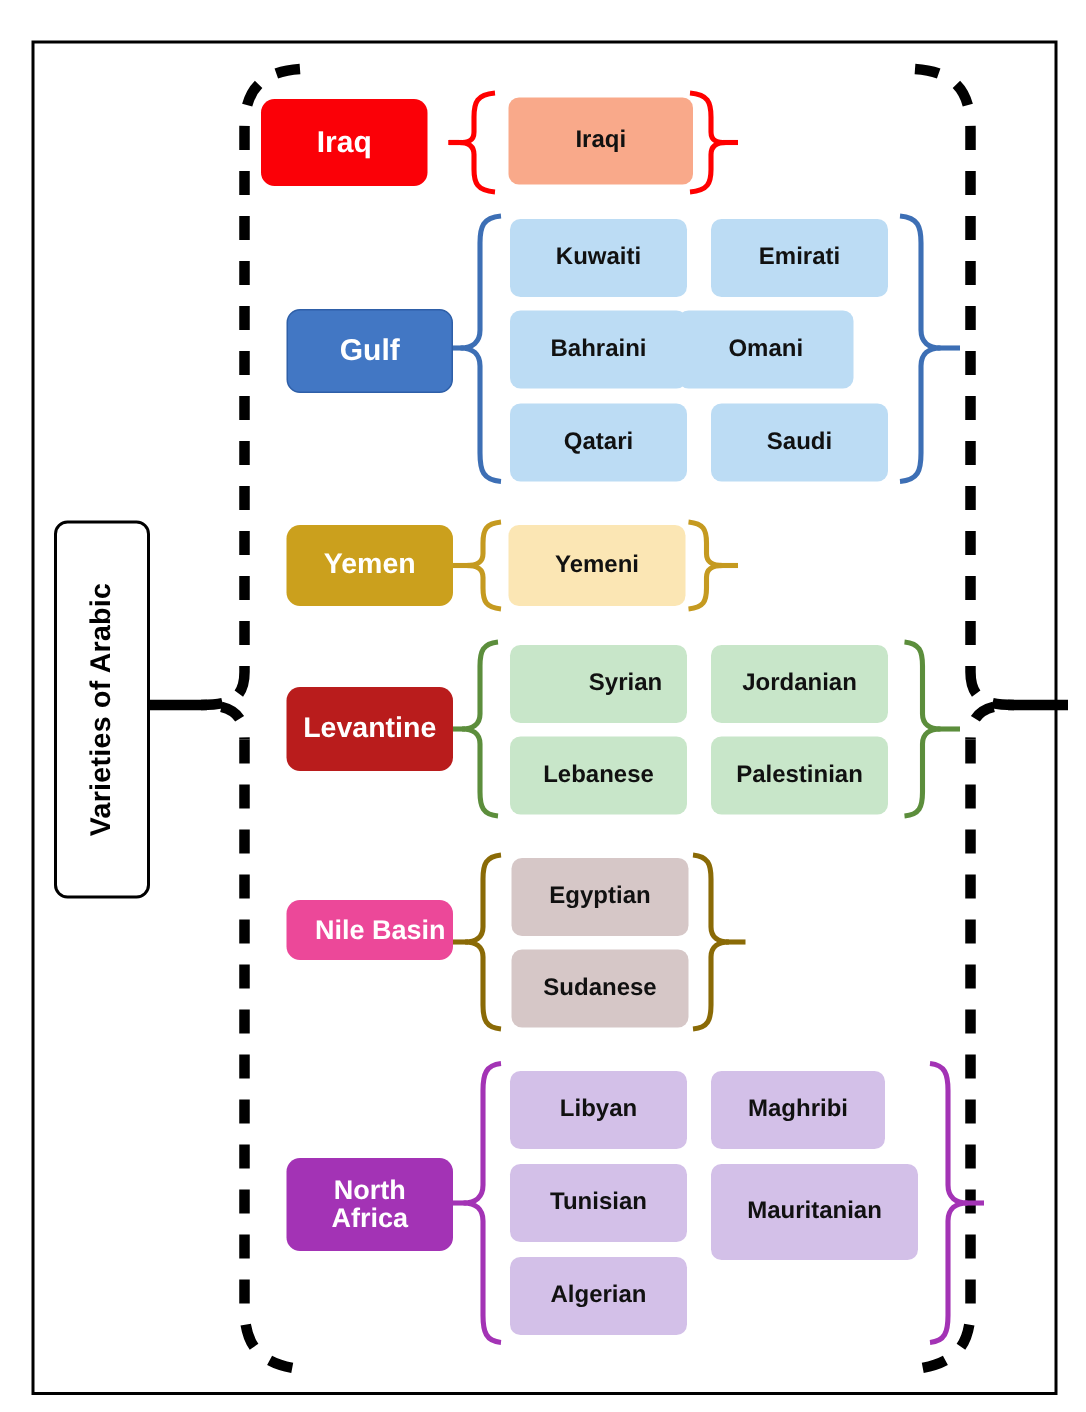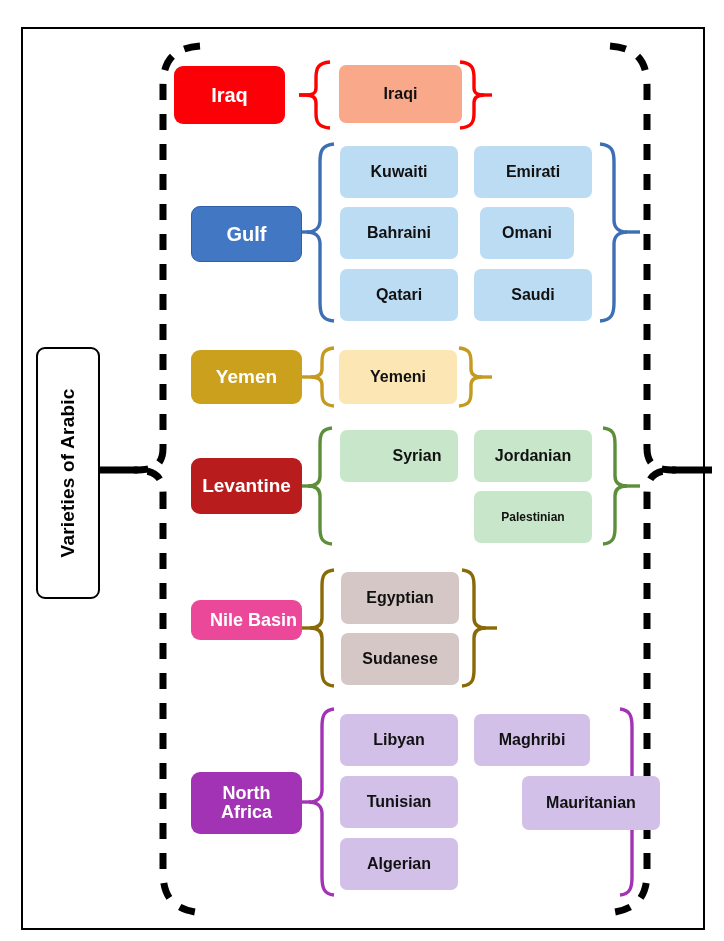--- a/index.html
+++ b/index.html
@@ -156,21 +156,21 @@
   </div>
   <div class="dia" style="left:340px;top:146px;width:118px;height:52px;background:#BCDCF4;font-size:16px;">
     <span>Kuwaiti</span>
   </div>
   <div class="dia" style="left:474px;top:146px;width:118px;height:52px;background:#BCDCF4;font-size:16px;">
     <span>Emirati</span>
   </div>
   <div class="dia" style="left:340px;top:207px;width:118px;height:52px;background:#BCDCF4;font-size:16px;">
     <span>Bahraini</span>
   </div>
-  <div class="dia" style="left:480px;top:207px;width:94px;height:52px;background:#BCDCF4;font-size:16px;">
+  <div class="dia" style="left:452px;top:207px;width:117px;height:52px;background:#BCDCF4;font-size:16px;">
     <span>Omani</span>
   </div>
   <div class="dia" style="left:340px;top:269px;width:118px;height:52px;background:#BCDCF4;font-size:16px;">
     <span>Qatari</span>
   </div>
   <div class="dia" style="left:474px;top:269px;width:118px;height:52px;background:#BCDCF4;font-size:16px;">
     <span>Saudi</span>
   </div>
 
   <div class="cat" style="left:191px;top:350px;width:111px;height:54px;background:#CBA01D;font-size:19px;">
@@ -182,21 +182,24 @@
 
   <div class="cat" style="left:191px;top:458px;width:111px;height:56px;background:#b91c1c;font-size:19px;">
     <span>Levantine</span>
   </div>
   <div class="dia" style="left:340px;top:430px;width:118px;height:52px;background:#C8E6C9;font-size:16px;padding-left:36px;">
     <span>Syrian</span>
   </div>
   <div class="dia" style="left:474px;top:430px;width:118px;height:52px;background:#C8E6C9;font-size:16px;">
     <span>Jordanian</span>
   </div>
-  <div class="dia" style="left:474px;top:491px;width:118px;height:52px;background:#C8E6C9;font-size:12px;">
+  <div class="dia" style="left:340px;top:491px;width:118px;height:52px;background:#C8E6C9;font-size:16px;">
+    <span>Lebanese</span>
+  </div>
+  <div class="dia" style="left:474px;top:491px;width:118px;height:52px;background:#C8E6C9;font-size:16px;">
     <span>Palestinian</span>
   </div>
 
   <div class="cat" style="left:191px;top:600px;width:111px;height:40px;background:#ec4899;font-size:18px;padding-left:14px;">
     <span>Nile Basin</span>
   </div>
   <div class="dia" style="left:341px;top:572px;width:118px;height:52px;background:#D6C7C7;font-size:16px;">
     <span>Egyptian</span>
   </div>
   <div class="dia" style="left:341px;top:633px;width:118px;height:52px;background:#D6C7C7;font-size:16px;">
@@ -209,20 +212,20 @@
   </div>
   <div class="dia" style="left:340px;top:714px;width:118px;height:52px;background:#D3C0E8;font-size:16px;">
     <span>Libyan</span>
   </div>
   <div class="dia" style="left:474px;top:714px;width:116px;height:52px;background:#D3C0E8;font-size:16px;">
     <span>Maghribi</span>
   </div>
   <div class="dia" style="left:340px;top:776px;width:118px;height:52px;background:#D3C0E8;font-size:16px;">
     <span>Tunisian</span>
   </div>
-  <div class="dia" style="left:474px;top:776px;width:138px;height:54px;background:#D3C0E8;font-size:16px;margin-left:48px;">
+  <div class="dia" style="left:474px;top:776px;width:138px;height:64px;background:#D3C0E8;font-size:16px;">
     <span>Mauritanian</span>
   </div>
   <div class="dia" style="left:340px;top:838px;width:118px;height:52px;background:#D3C0E8;font-size:16px;">
     <span>Algerian</span>
   </div>
 
 </div>
 
 </body></html>

